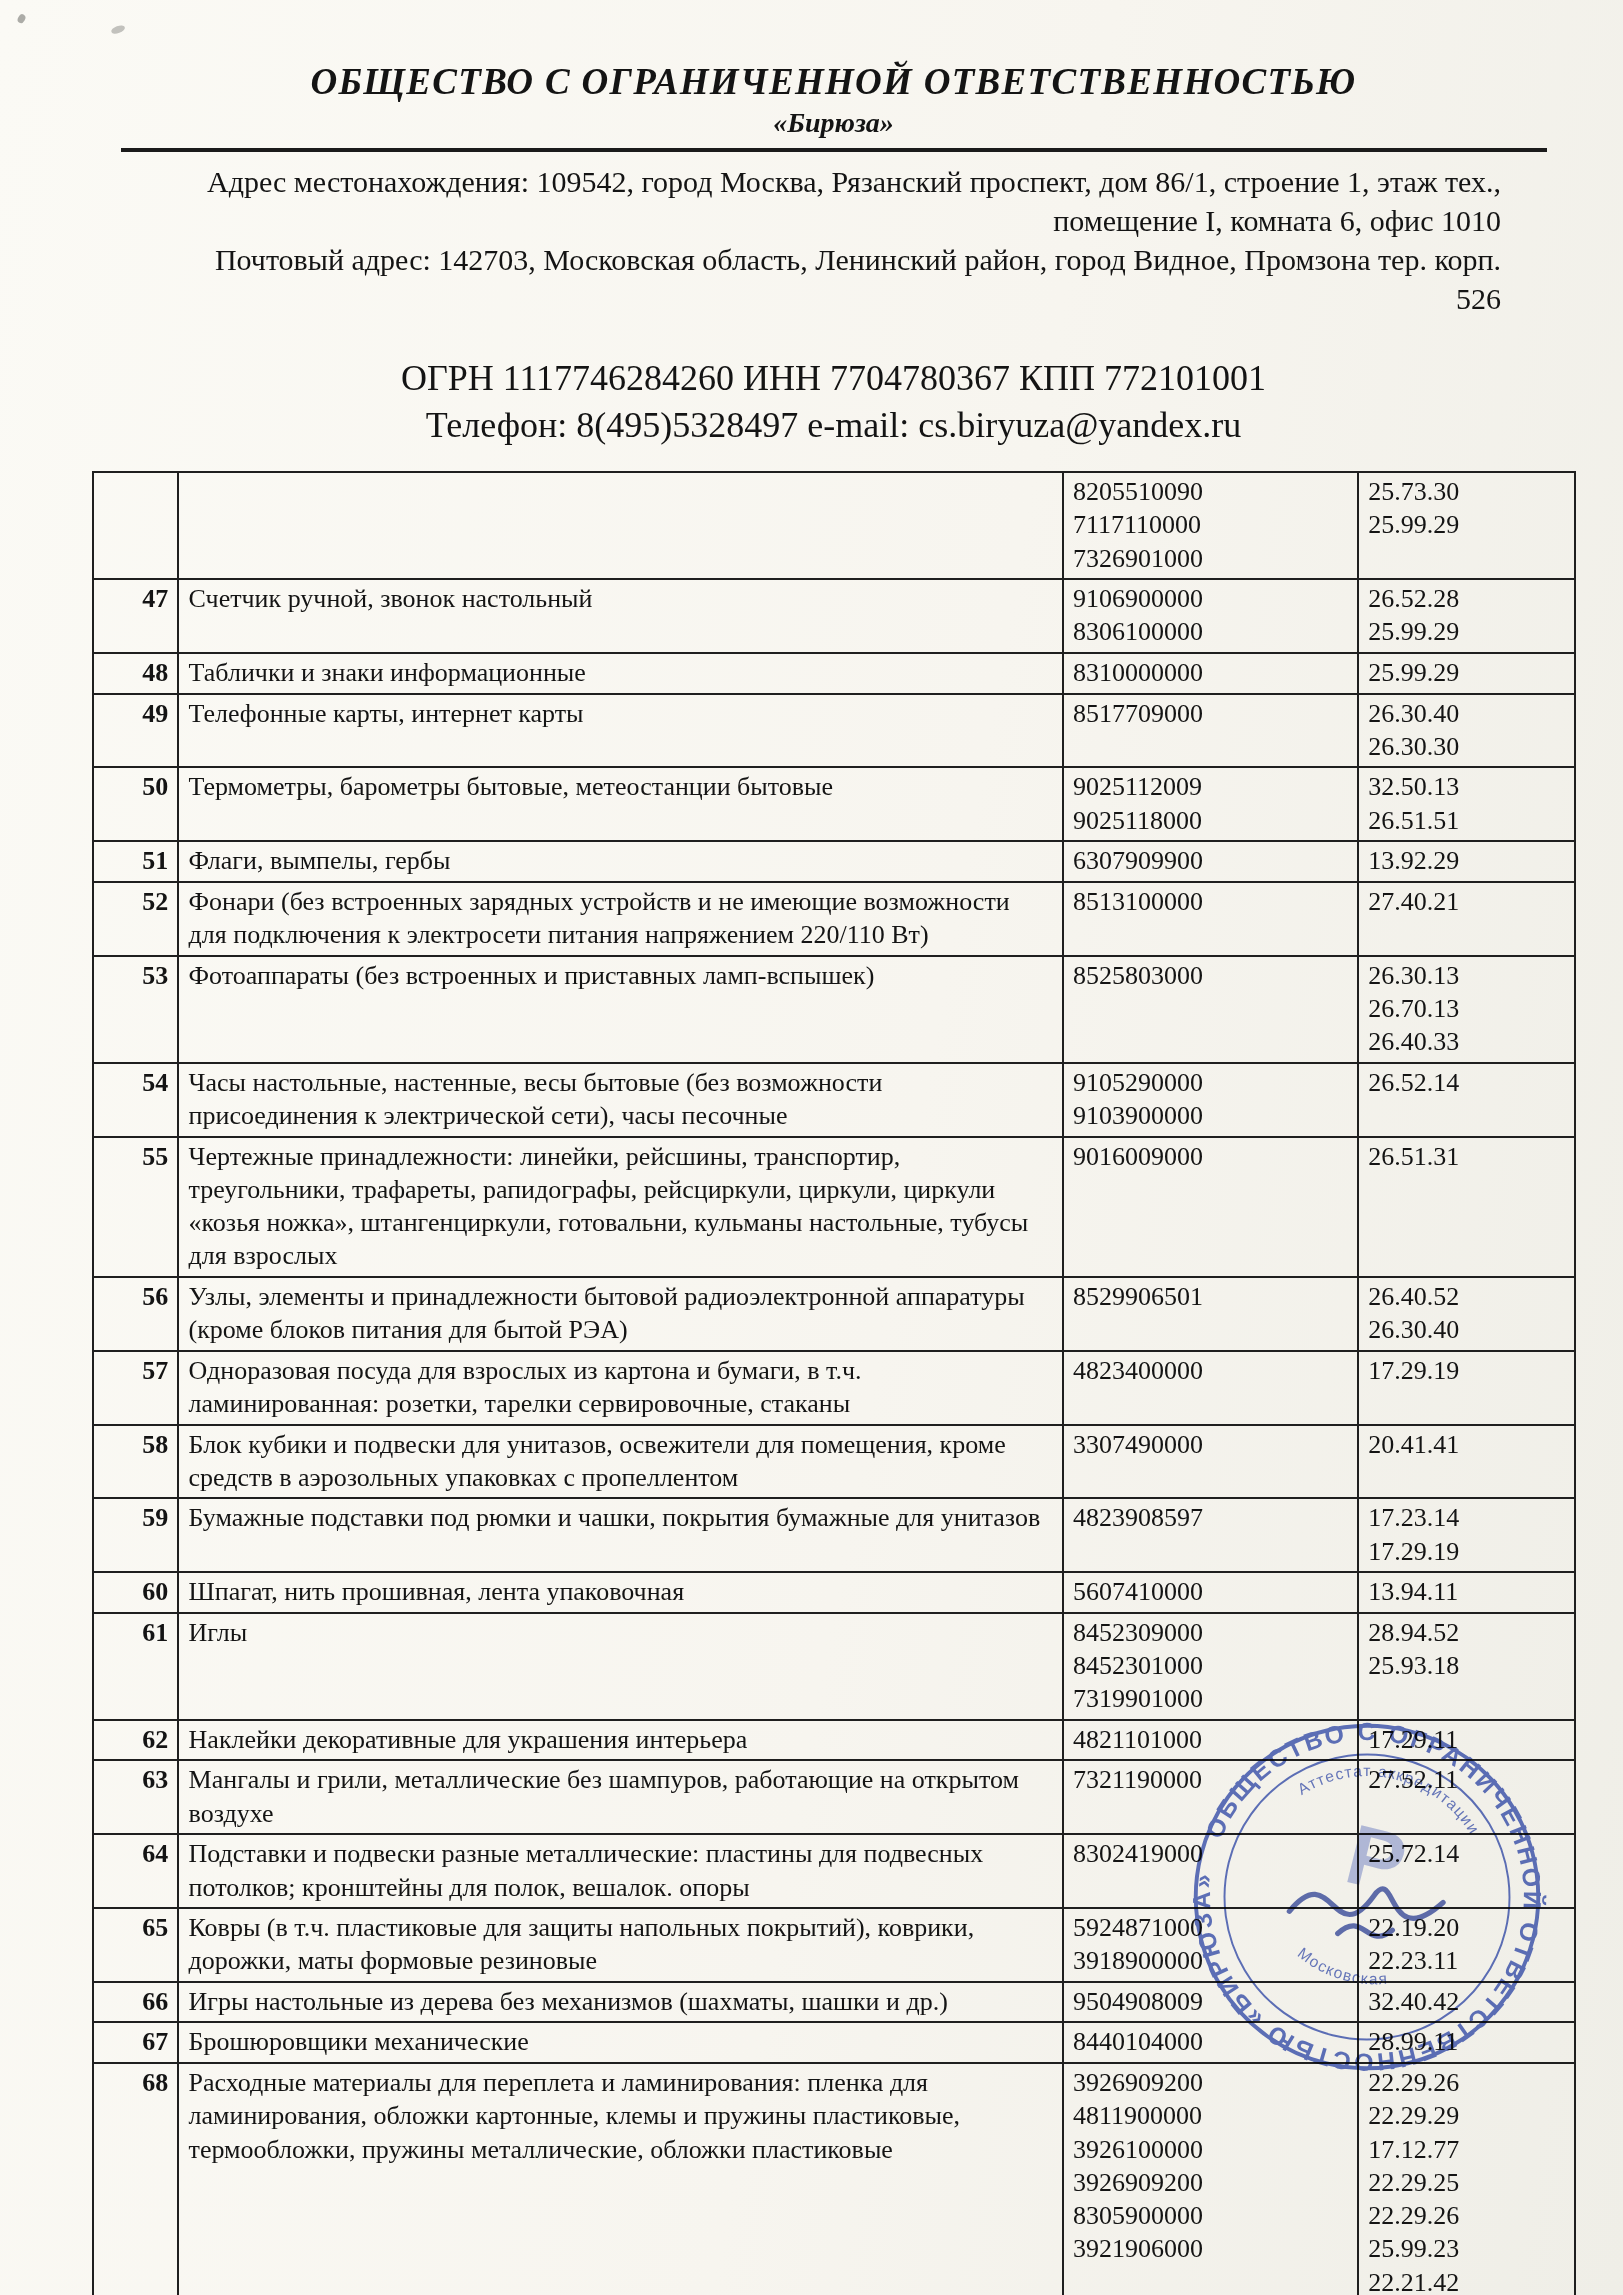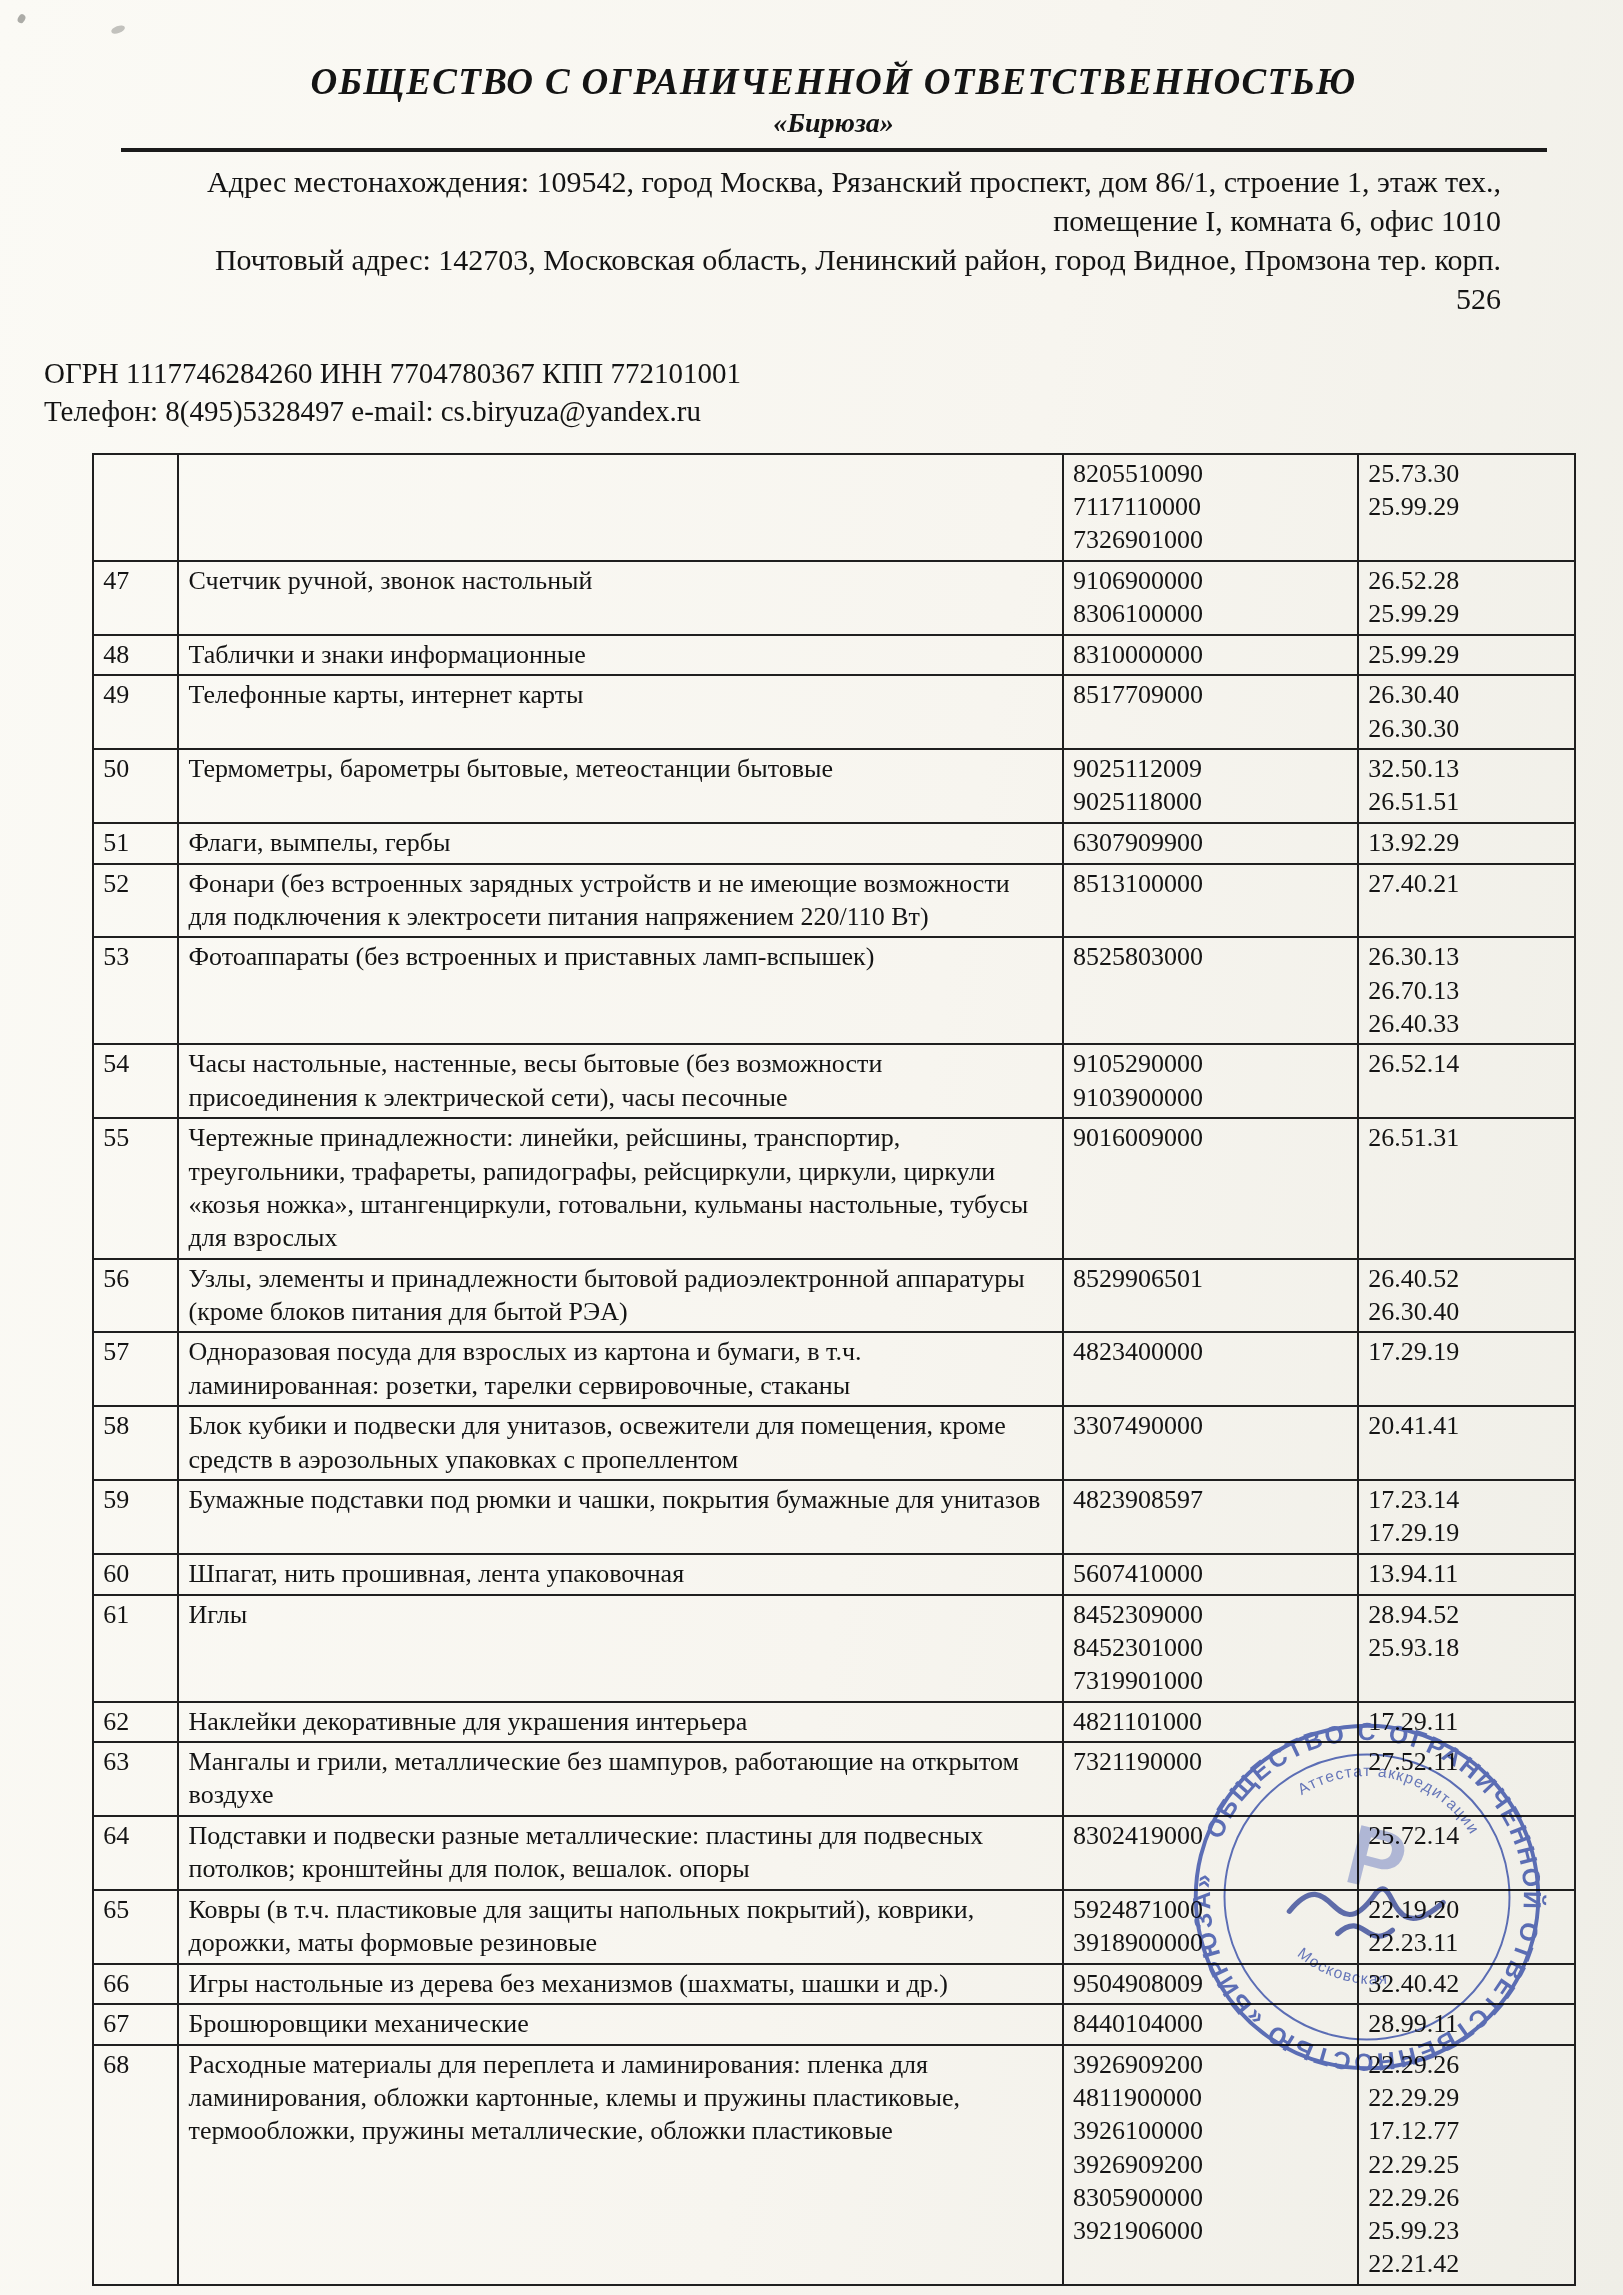--- a/index.html
+++ b/index.html
@@ -25,38 +25,38 @@
   }
   .subtitle{
     font-size:28px;font-weight:bold;font-style:italic;margin-top:3.9px;
   }
   .rule{
     height:3.9px;background:#1b1b1b;width:1426px;margin:9.2px auto 10.5px auto;
   }
   .addr{
     font-size:30px;line-height:1.3;width:1335px;margin:0 auto;text-align:right;
   }
-  .reg-block{margin-top:37px;text-align:left;font-size:29px;line-height:1.3;}
+  .reg-block{margin-top:37px;text-align:center;font-size:36px;line-height:1.3;}
 
   table.products{
     border-collapse:collapse;
     table-layout:fixed;
     width:1406px;
     margin:22px 0 0 92px;
     background:transparent;
   }
   table.products td{
     border:2px solid #1f1f1f;
     font-size:26px;
     line-height:1.28;
     padding:2px 9.2px 3.3px 9.2px;
     vertical-align:top;
     word-wrap:break-word;
   }
-  td.c-num{width:65px;text-align:left;padding-left:2.6px;padding-right:2.6px;}
+  td.c-num{width:65px;text-align:right;padding-left:2.6px;padding-right:2.6px;font-weight:bold;}
   td.c-desc{width:864px;}
   td.c-codes{width:275px;}
   td.c-okpd{width:196px;font-family:Liberation Serif, serif;}
 
   .stamp-wrap{
     position:absolute;
     left:1184px;top:1714px;
     width:366px;height:366px;
     transform:rotate(14deg);
     opacity:.82;

